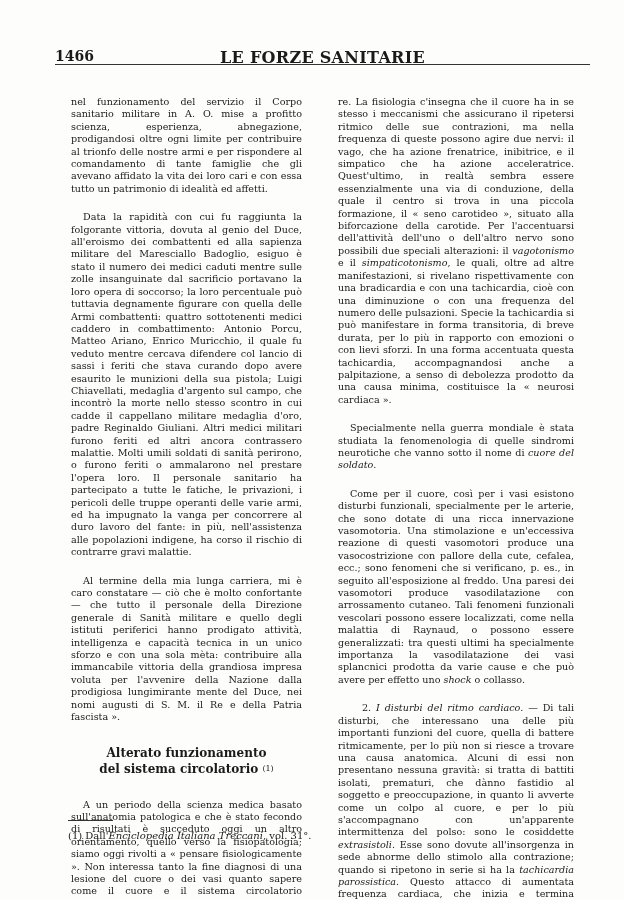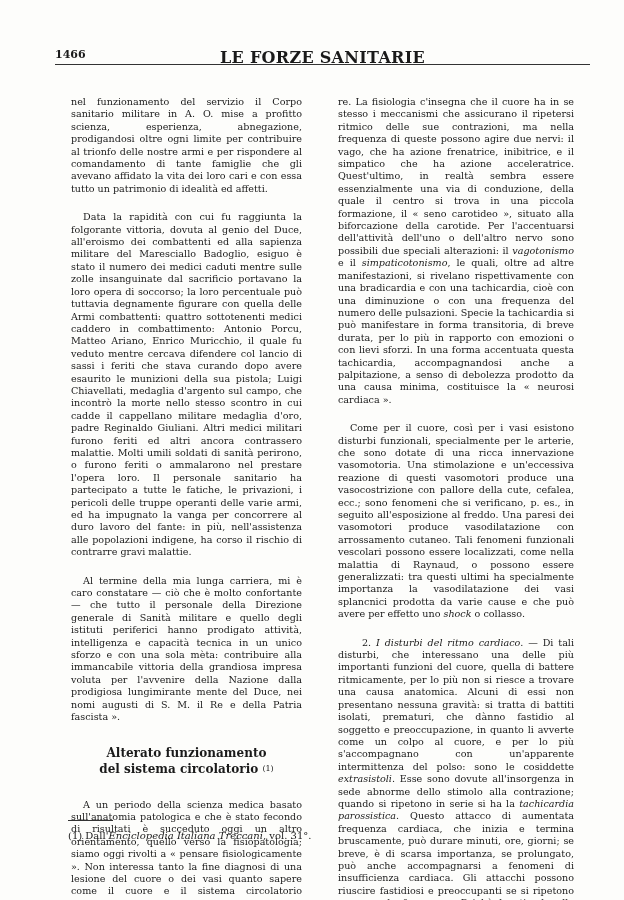--- a/index.html
+++ b/index.html
@@ -1,20 +1,20 @@
 <!DOCTYPE html>
 <html><head>
 <meta charset="utf-8">
 <style>
   html,body{margin:0;padding:0;}
   body{width:624px;height:900px;background:#fdfdfb;position:relative;overflow:hidden;
        font-family:"DejaVu Serif","Liberation Serif",serif;color:#1a1a1a;}
   .header{position:absolute;left:55px;top:48px;width:535px;height:16px;
           border-bottom:1.5px solid #333;}
-  .page-num{position:absolute;left:0;top:0;font-size:11px;font-weight:bold;}
+  .page-num{position:absolute;left:0;top:0;font-size:14px;font-weight:bold;}
   .running-title{position:absolute;left:0;width:100%;top:0;text-align:center;font-size:16px;font-weight:bold;letter-spacing:0.3px;}
   .col{position:absolute;top:80px;font-size:9.6px;line-height:12.4px;text-align:justify;hyphens:manual;}
   .col-left{left:55px;width:263px;}
   .col-right{left:322px;width:268px;}
   p{margin:16px;text-indent:12px;}
   p.noindent{text-indent:0;}
   p.gap{margin-top:4px;}
   .section-title{text-align:center;font-weight:bold;font-size:12px;line-height:15px;margin:22px 0 22px 0;text-indent:0;}
   .fn-ref{font-size:8px;font-weight:normal;vertical-align:2px;}
   em{font-style:italic;}
@@ -42,16 +42,17 @@
 
   <p><span>A un periodo della scienza medica basato sull'anatomia patologica e che è stato fecondo di risultati è succeduto oggi un altro orientamento, quello verso la fisiopatologia; siamo oggi rivolti a « pensare fisiologicamente ». Non interessa tanto la fine diagnosi di una lesione del cuore o dei vasi quanto sapere come il cuore e il sistema circolatorio rispondano al loro compito in un dato paziente. E' vero che tale alterato funzionamento è spesso in rapporto con una lesione strutturale, ma talvolta questa lesione manca o non si rivela con segni fisici, mentre la funzione è più o meno gravemente alterata. Questo modo di vedere ci permette inoltre di considerare sinteticamente le malattie di cuore, perchè esse portano tutte, per varie vie, a una sindrome unica, sebbene varia nelle sue manifestazioni: l'</span><em>insufficienza circolatoria</em><span>, che costituisce, secondo Th. Lewis, il « problema centrale ». I disturbi di funzione del circolo possono essere di grado assai vario; alcuni sono in rapporto con lesioni organiche difficilmente riparabili e perciò di prognosi generalmente più grave; altri, invece, sono di lieve entità, </span></p>
 
 </div>
 
 <div class="footnote-rule"></div>
 <div class="footnote"><span>(1) Dall'</span><em>Enciclopedia Italiana Treccani</em><span>, vol. 31°.</span></div>
 
 <div class="col col-right">
   <p class="noindent"><span>re. La fisiologia c'insegna che il cuore ha in se stesso i meccanismi che assicurano il ripetersi ritmico delle sue contrazioni, ma nella frequenza di queste possono agire due nervi: il vago, che ha azione frenatrice, inibitrice, e il simpatico che ha azione acceleratrice. Quest'ultimo, in realtà sembra essere essenzialmente una via di conduzione, della quale il centro si trova in una piccola formazione, il « seno carotideo », situato alla biforcazione della carotide. Per l'accentuarsi dell'attività dell'uno o dell'altro nervo sono possibili due speciali alterazioni: il </span><em>vagotonismo</em><span> e il </span><em>simpaticotonismo</em><span>, le quali, oltre ad altre manifestazioni, si rivelano rispettivamente con una bradicardia e con una tachicardia, cioè con una diminuzione o con una frequenza del numero delle pulsazioni. Specie la tachicardia si può manifestare in forma transitoria, di breve durata, per lo più in rapporto con emozioni o con lievi sforzi. In una forma accentuata questa tachicardia, accompagnandosi anche a palpitazione, a senso di debolezza prodotto da una causa minima, costituisce la « neurosi cardiaca ».</span></p>
+  <p class="gap"><span>Specialmente nella guerra mondiale è stata studiata la fenomenologia di quelle sindromi neurotiche che vanno sotto il nome di </span><em>cuore del soldato</em><span>.</span></p>
   <p class="gap"><span>Come per il cuore, così per i vasi esistono disturbi funzionali, specialmente per le arterie, che sono dotate di una ricca innervazione vasomotoria. Una stimolazione e un'eccessiva reazione di questi vasomotori produce una vasocostrizione con pallore della cute, cefalea, ecc.; sono fenomeni che si verificano, p. es., in seguito all'esposizione al freddo. Una paresi dei vasomotori produce vasodilatazione con arrossamento cutaneo. Tali fenomeni funzionali vescolari possono essere localizzati, come nella malattia di Raynaud, o possono essere generalizzati: tra questi ultimi ha specialmente importanza la vasodilatazione dei vasi splancnici prodotta da varie cause e che può avere per effetto uno </span><em>shock</em><span> o collasso.</span></p>
   <p class="enum gap"><span>2. </span><em>I disturbi del ritmo cardiaco.</em><span> — Di tali disturbi, che interessano una delle più importanti funzioni del cuore, quella di battere ritmicamente, per lo più non si riesce a trovare una causa anatomica. Alcuni di essi non presentano nessuna gravità: si tratta di battiti isolati, prematuri, che dànno fastidio al soggetto e preoccupazione, in quanto li avverte come un colpo al cuore, e per lo più s'accompagnano con un'apparente intermittenza del polso: sono le cosiddette </span><em>extrasistoli</em><span>. Esse sono dovute all'insorgenza in sede abnorme dello stimolo alla contrazione; quando si ripetono in serie si ha la </span><em>tachicardia parossistica</em><span>. Questo attacco di aumentata frequenza cardiaca, che inizia e termina bruscamente, può durare minuti, ore, giorni; se breve, è di scarsa importanza, se prolungato, può anche accompagnarsi a fenomeni di insufficienza cardiaca. Gli attacchi possono riuscire fastidiosi e preoccupanti se si ripetono con grande frequenza. Poichè lo stimolo alla contrazione passa nel cuore dalle orecchiette ai ventricoli attraverso una speciale formazione, il fascio di His, può accadere che per alterazione di questo (ecco il caso in cui al disturbo del ritmo può essere di base una lesione organica) tale conduzione venga interrotta. Si ha allora un « blocco » intracardiaco con il risultato che se il ventricolo non assume rapidamente un ritmo suo proprio, sempre più lento del normale (bradicardia), la circolazione viene momentaneamente interrotta con tutte le conseguenze che si possono facilmente comprendere, specialmente a carico della circolazione cerebrale.</span></p>
 
 </div>
 
 </body></html>

